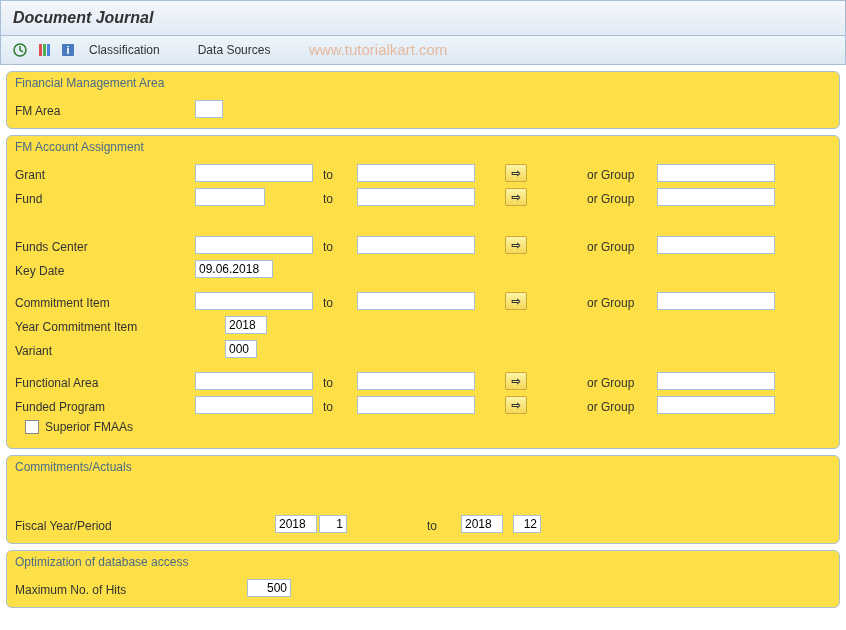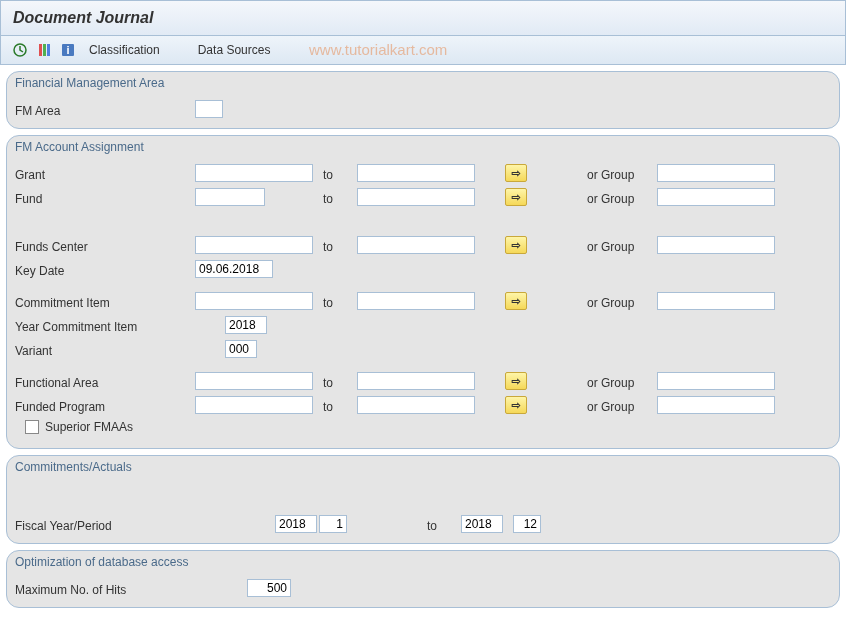--- a/index.html
+++ b/index.html
@@ -4,21 +4,21 @@
   <style>
     * { box-sizing: border-box; margin: 0; padding: 0; font-family: Arial, sans-serif; }
     body { background: #fff; width: 846px; height: 630px; overflow: hidden; font-size: 12px; color: #333; }
     .titlebar { background: linear-gradient(#f4f7fb, #e1eaf5); border: 1px solid #a8bfd6; padding: 8px 12px; }
     .titlebar h1 { font-size: 16px; font-style: italic; font-weight: bold; color: #333; }
     .toolbar { background: linear-gradient(#eef4fa, #dde8f3); border-left: 1px solid #a8bfd6; border-right: 1px solid #a8bfd6; border-bottom: 1px solid #a8bfd6; padding: 5px 10px; display: flex; align-items: center; gap: 6px; position: relative; }
     .toolbar-icon { width: 18px; height: 18px; display: flex; align-items: center; justify-content: center; cursor: pointer; }
     .toolbar-text { font-size: 12px; color: #333; cursor: pointer; padding: 0 6px; }
     .watermark { position: absolute; left: 308px; top: 5px; font-size: 15px; color: rgba(230, 150, 100, 0.6); font-weight: normal; pointer-events: none; }
     .content { padding: 6px; }
-    .group { background: #e5e5e5; border: 1px solid #a8bfd6; border-radius: 13px; margin-bottom: 6px; padding: 0 8px 8px 8px; }
+    .group { background: #fde047; border: 1px solid #a8bfd6; border-radius: 6px; margin-bottom: 6px; padding: 0 8px 8px 8px; }
     .group-title { font-size: 12px; color: #4a6a8a; padding: 4px 0 6px 0; }
     .row { display: flex; align-items: flex-end; min-height: 22px; margin-bottom: 2px; }
     .label { width: 180px; font-size: 12px; color: #333; }
     .input { border: 1px solid #a8bfd6; background: #fff; height: 18px; font-size: 12px; padding: 0 3px; }
     .input-m { width: 118px; }
     .input-s { width: 70px; }
     .input-xs { width: 42px; }
     .input-xxs { width: 28px; }
     .to { width: 24px; text-align: left; margin: 0 10px; font-size: 12px; }
     .arrow-btn { width: 22px; height: 18px; background: linear-gradient(#fef5a8, #f5d858); border: 1px solid #c9a83a; border-radius: 2px; margin-left: 30px; display: flex; align-items: center; justify-content: center; cursor: pointer; font-size: 11px; color: #333; font-weight: bold; }

